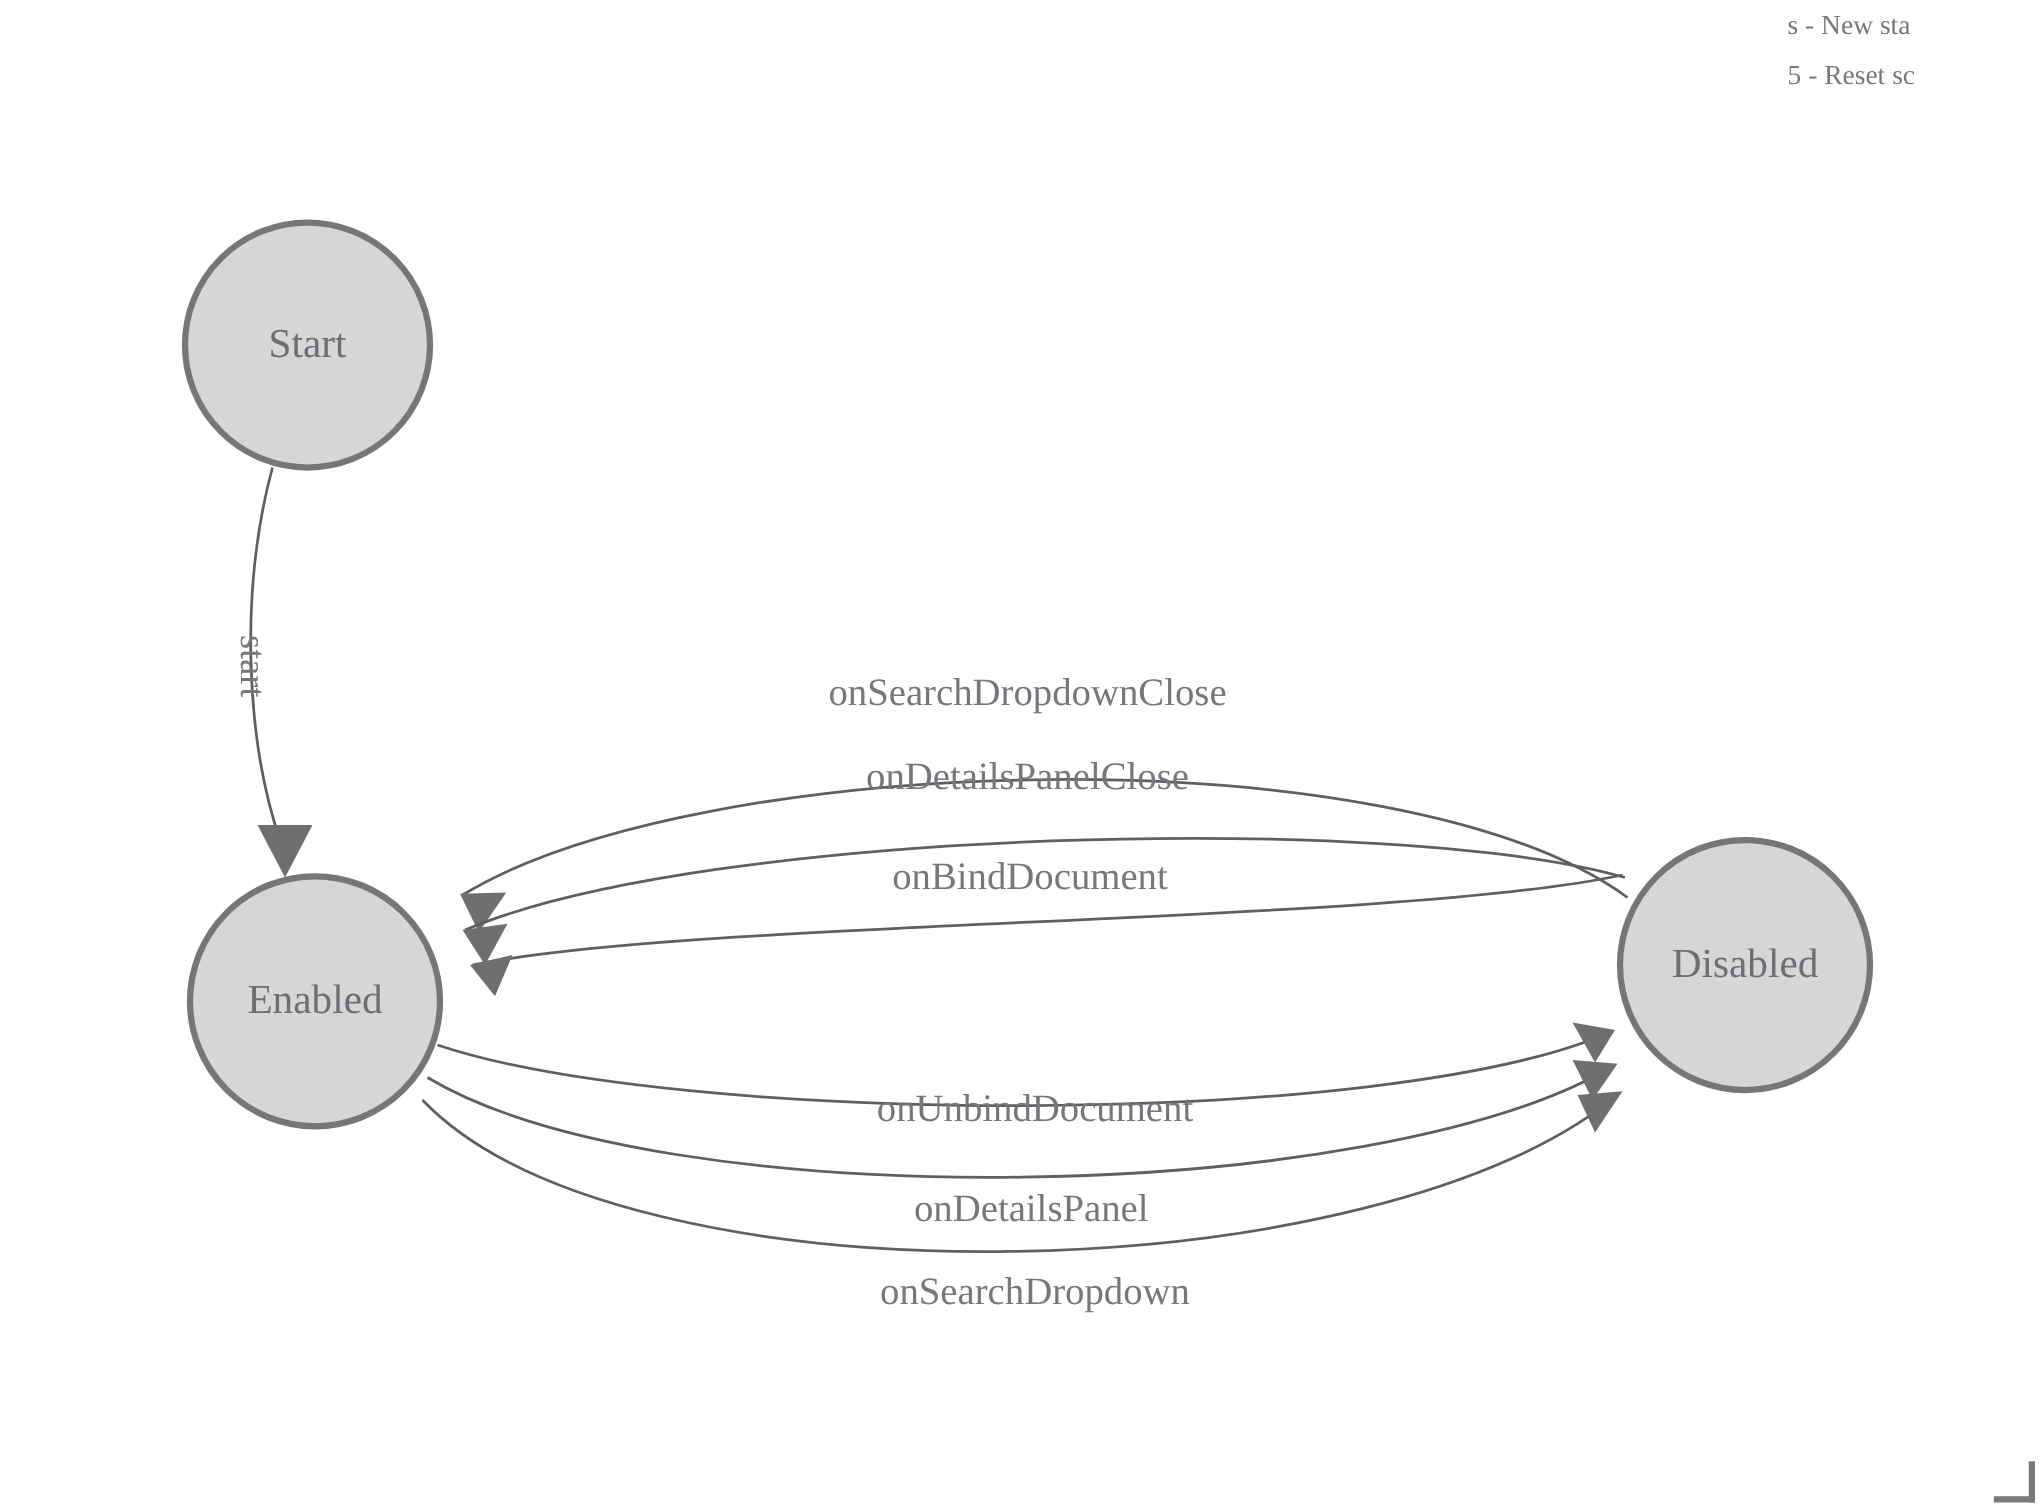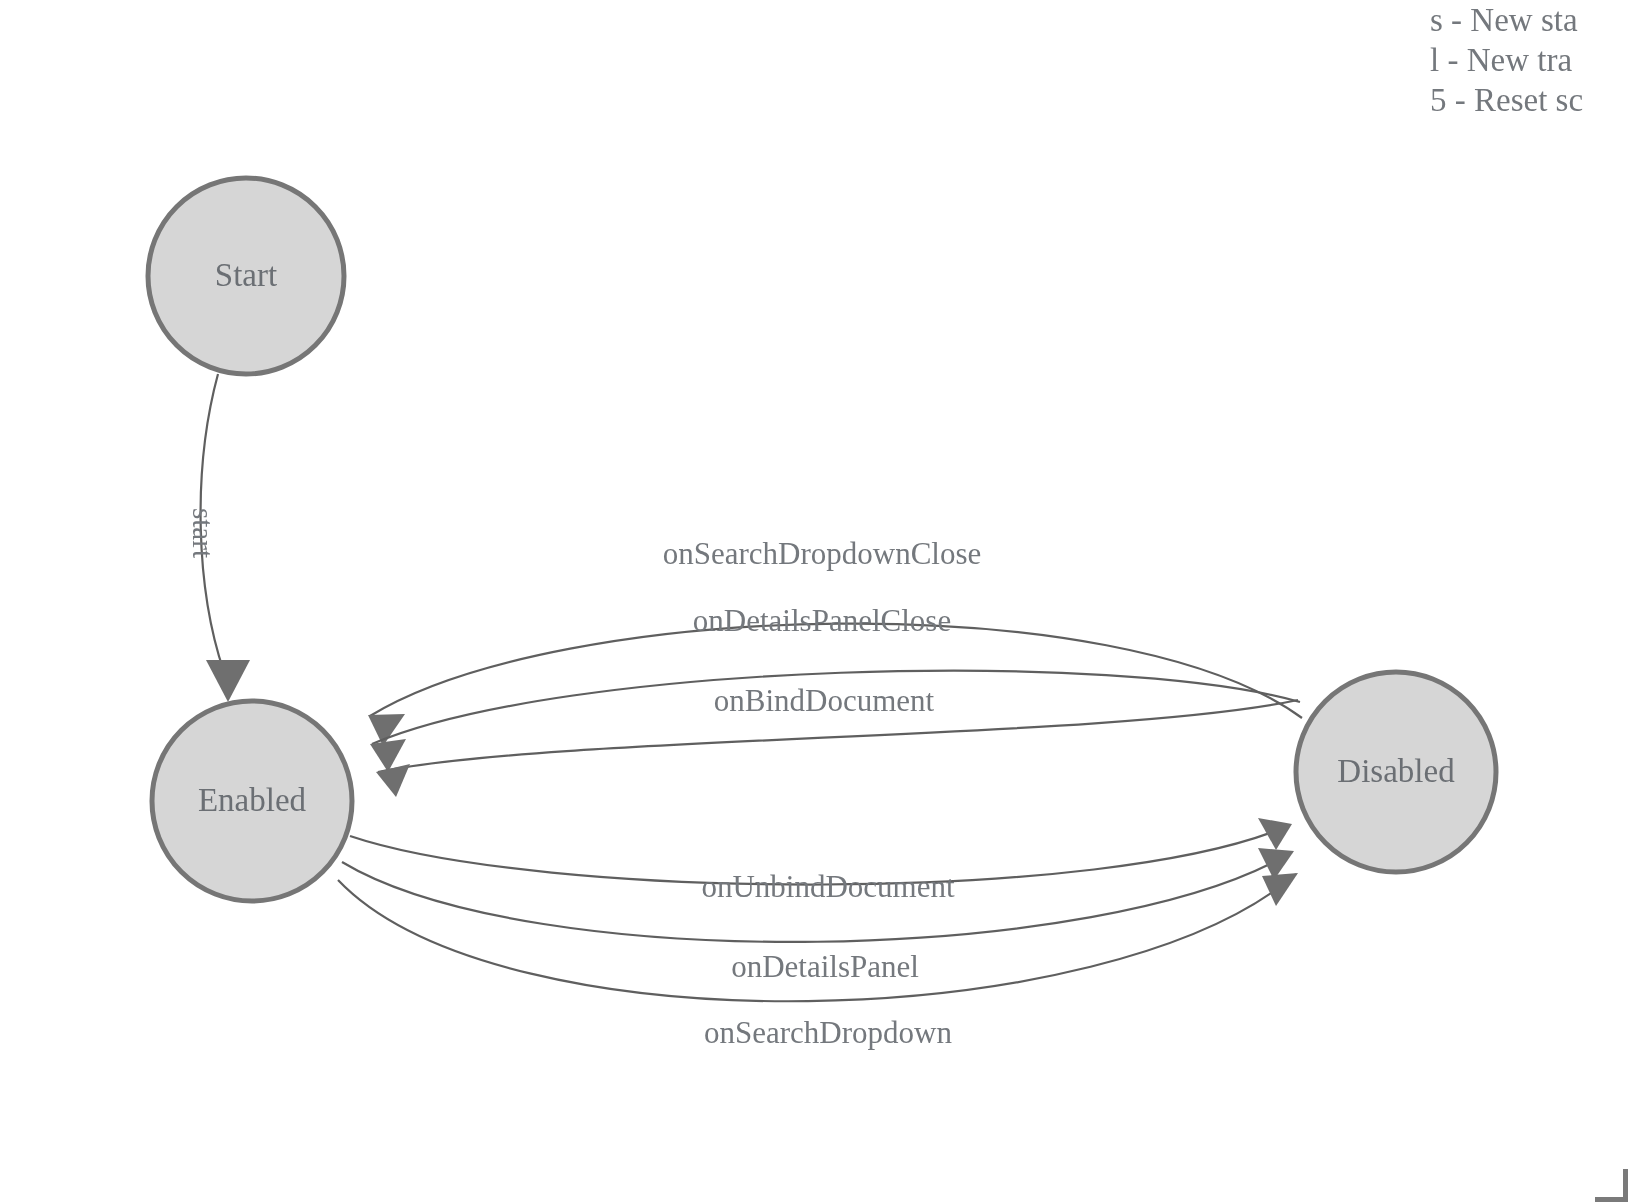--- a/index.html
+++ b/index.html
@@ -61,21 +61,21 @@
     position: absolute;
     top: 0px;
     left: 1430px;
     width: 202px;
     overflow: hidden;
     white-space: nowrap;
     pointer-events: auto;
   }
   .help-line {
     font-family: "Liberation Serif", "DejaVu Serif", serif;
-    font-size: 33px;
+    font-size: 22px;
     line-height: 40px;
     color: #74787d;
     white-space: nowrap;
   }
   #resize-corner {
     position: absolute;
     right: 4px;
     bottom: 2px;
     width: 28px;
     height: 28px;
@@ -151,19 +151,18 @@
     <text class="edge-label" x="825" y="977">onDetailsPanel</text>
 
     <text class="edge-label" x="828" y="1043">onSearchDropdown</text>
 
     <text class="start-edge-label" x="193" y="533" transform="rotate(90 193 533)">start</text>
 
   </svg>
 
   <div id="help-overlay">
     <div class="help-line">s - New sta</div>
-    <div class="help-line">l - New tra</div>
     <div class="help-line">5 - Reset sc</div>
   </div>
 
   <div id="resize-corner"></div>
 
 </div>
 
 </body></html>

